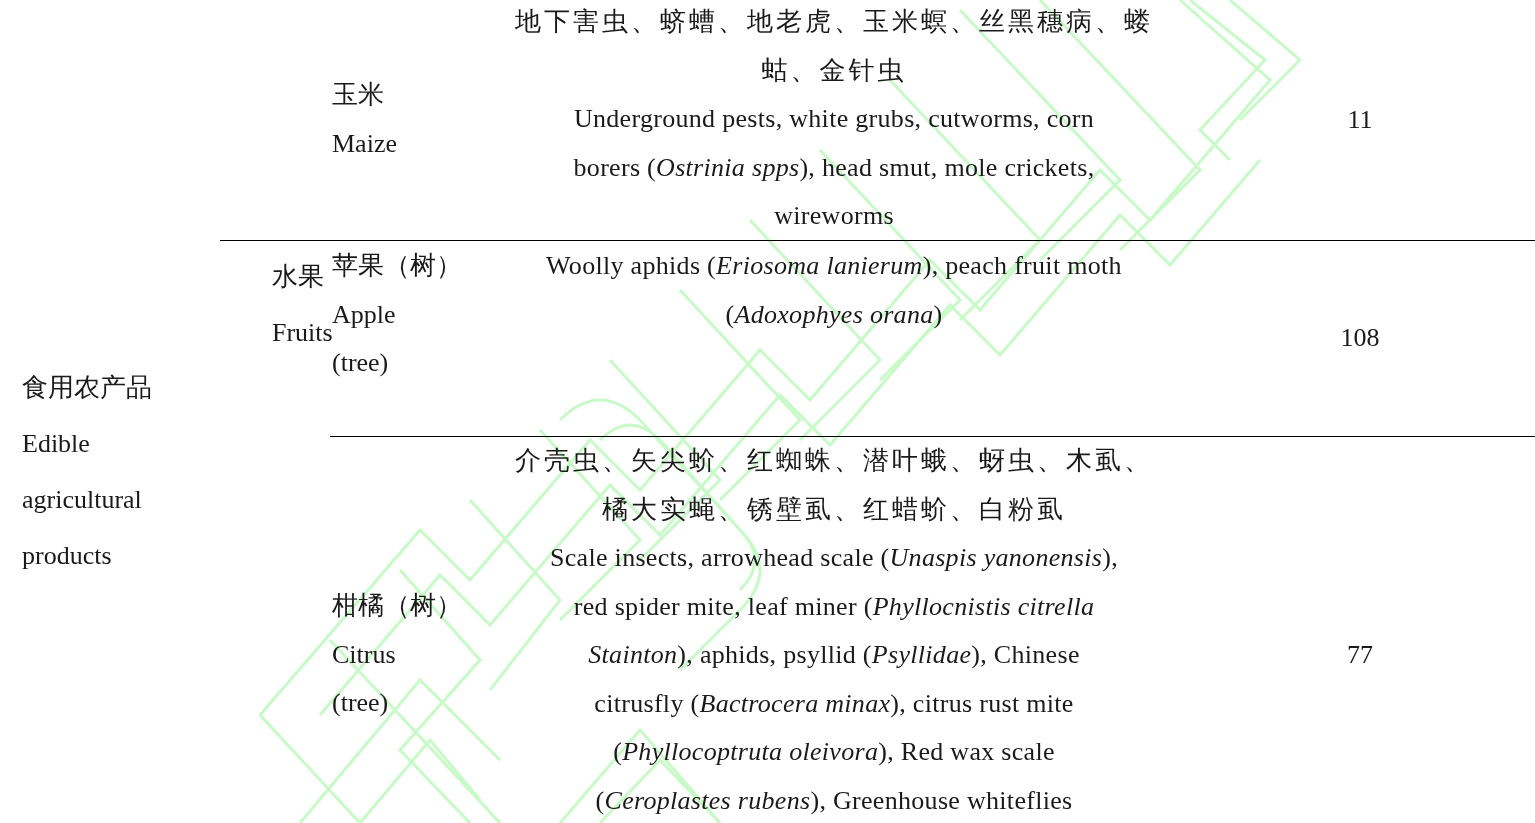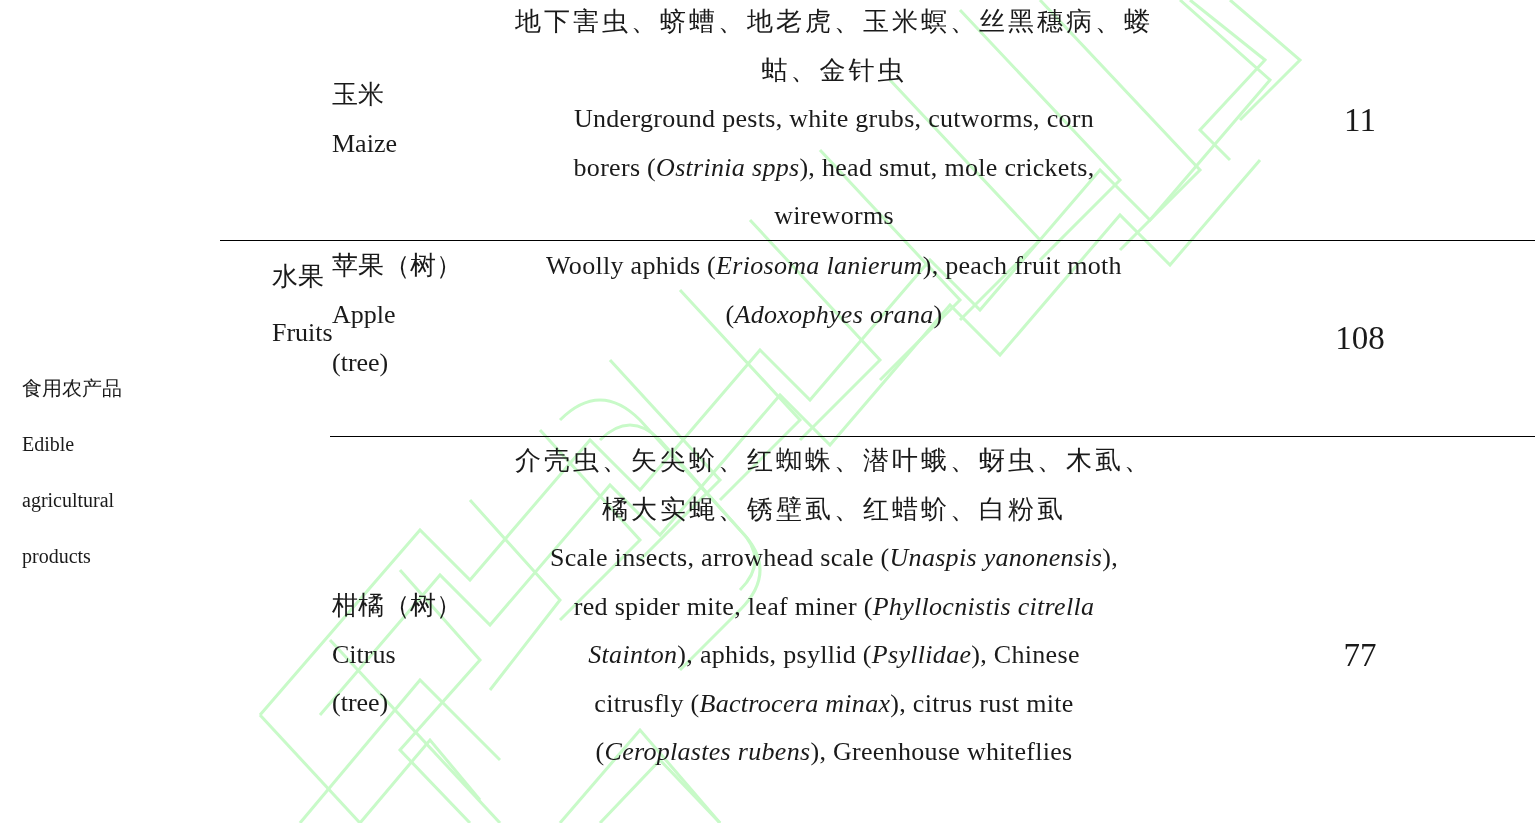--- a/index.html
+++ b/index.html
@@ -3,28 +3,28 @@
 <meta charset="utf-8">
 <style>
   html, body { margin:0; padding:0; background:#ffffff; }
   body { width:1535px; height:823px; overflow:hidden; position:relative;
          font-family:"Liberation Serif","DejaVu Serif",serif; color:#1a1a1a; }
   .wm { position:absolute; left:0; top:0; width:1535px; height:823px; pointer-events:none; z-index:0; }
   .page { position:absolute; left:0; top:0; width:1535px; height:823px; z-index:1; }
   .abs { position:absolute; }
   .rule { position:absolute; height:1px; background:#000; }
   i { font-style:italic; }
-  .cat { left:22px; top:360px; font-size:20px; }
+  .cat { left:22px; top:360px; font-size:26px; }
   .cat div { height:56px; line-height:56px; }
   .sub { left:236px; font-size:26px; }
   .sub div { height:56px; line-height:56px;margin-left:36px; }
   .crop { left:332px; width:150px; text-align:left; font-size:26px; line-height:48.5px; }
   .pests { left:493px; width:682px; text-align:center; font-size:26px; line-height:48.5px; letter-spacing:0.3px; }
   .pests .cn { letter-spacing:3px; }
-  .count { left:1190px; width:340px; text-align:center; font-size:33px; }
+  .count { left:1190px; width:340px; text-align:center; font-size:26px; }
 </style>
 </head>
 <body>
 
 <svg class="wm" viewBox="0 0 1535 823" xmlns="http://www.w3.org/2000/svg">
   <g fill="none" stroke="#c8fac8" stroke-width="3">
     <polyline points="260,715 420,530 470,580 590,440 640,490 760,350 810,400 930,260 980,310 1100,170 1150,220 1270,80 1180,0"></polyline>
     <polyline points="320,715 440,575 490,625 610,485 660,535 780,395 830,445 950,305 1000,355 1120,215 1170,265 1260,160"></polyline>
     <polyline points="260,715 360,823"></polyline>
     <polyline points="330,640 500,823"></polyline>
@@ -95,17 +95,18 @@
     <div>Citrus</div>
     <div>(tree)</div>
   </div>
   <div class="abs pests" style="top:437px;">
       <div class="cn">介壳虫、矢尖蚧、红蜘蛛、潜叶蛾、蚜虫、木虱、</div>
       <div class="cn">橘大实蝇、锈壁虱、红蜡蚧、白粉虱</div>
       <div><span>Scale insects, arrowhead scale (</span><i>Unaspis yanonensis</i><span>),</span></div>
       <div><span>red spider mite, leaf miner (</span><i>Phyllocnistis citrella</i></div>
       <div><i>Stainton</i><span>), aphids, psyllid (</span><i>Psyllidae</i><span>), Chinese</span></div>
       <div><span>citrusfly (</span><i>Bactrocera minax</i><span>), citrus rust mite</span></div>
+      <div><span>(</span><i>Phyllocoptruta oleivora</i><span>), Red wax scale</span></div>
       <div><span>(</span><i>Ceroplastes rubens</i><span>), Greenhouse whiteflies</span></div>
     </div>
   <div class="abs count" style="top:631px; line-height:48px;font-family:Liberation Serif, serif;">77</div>
 
 </div>
 
 </body></html>

